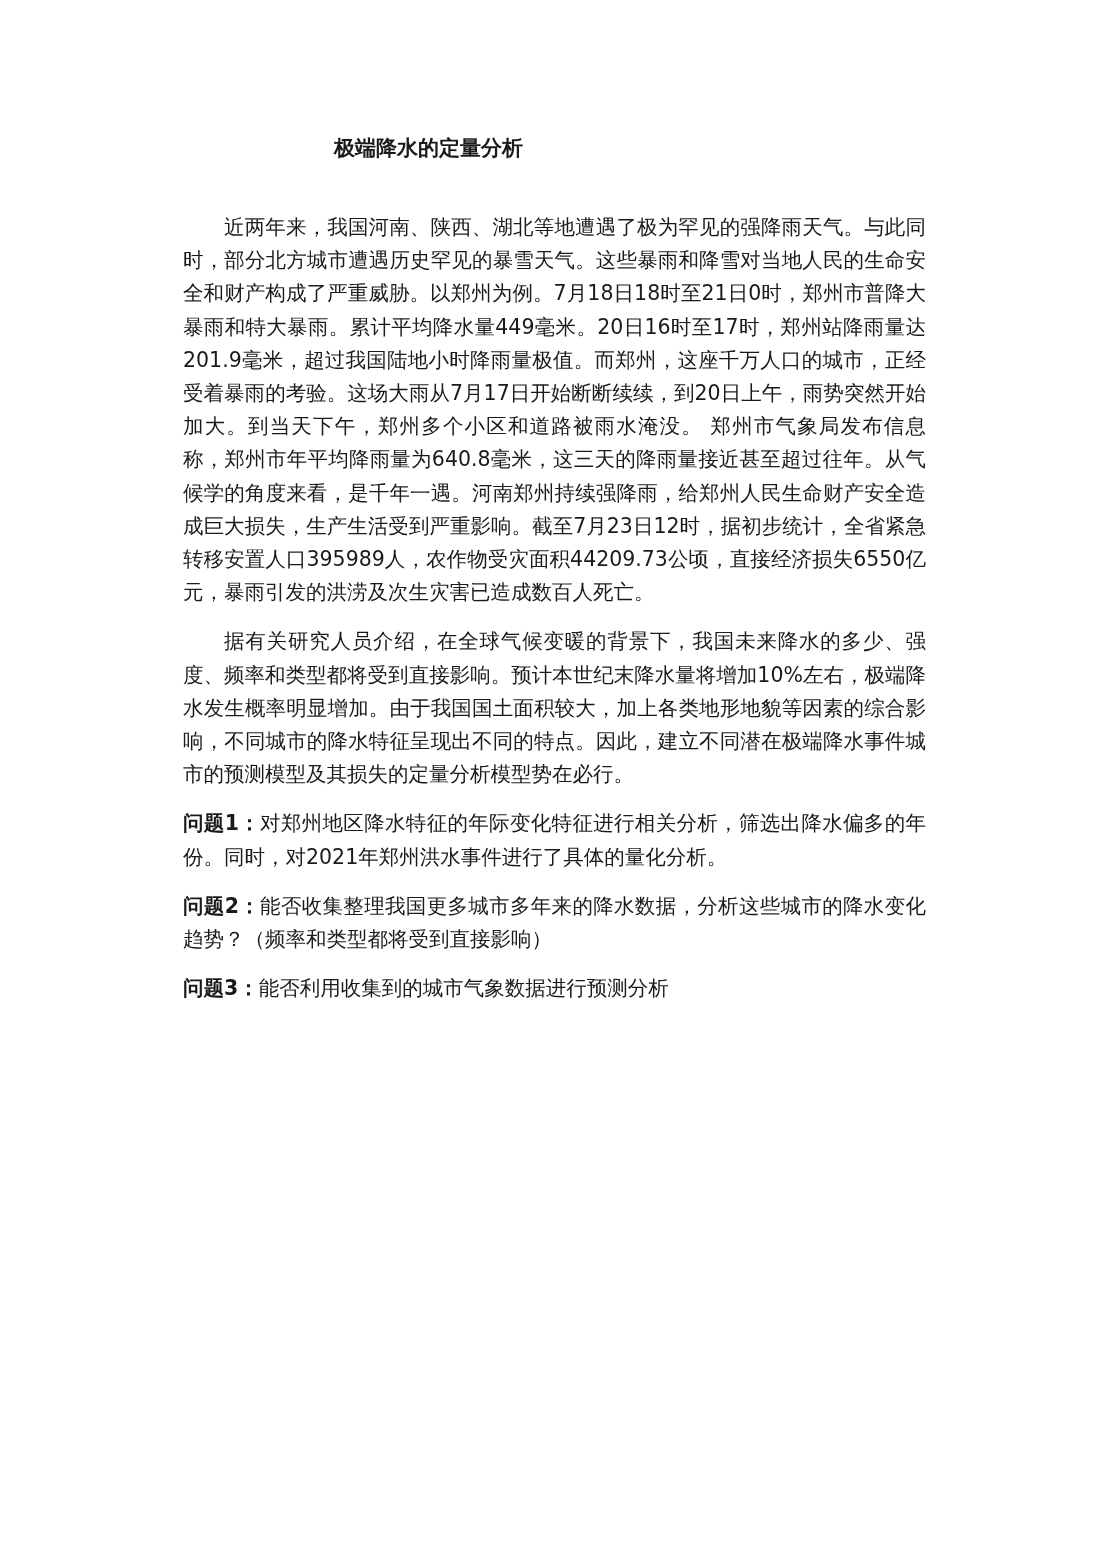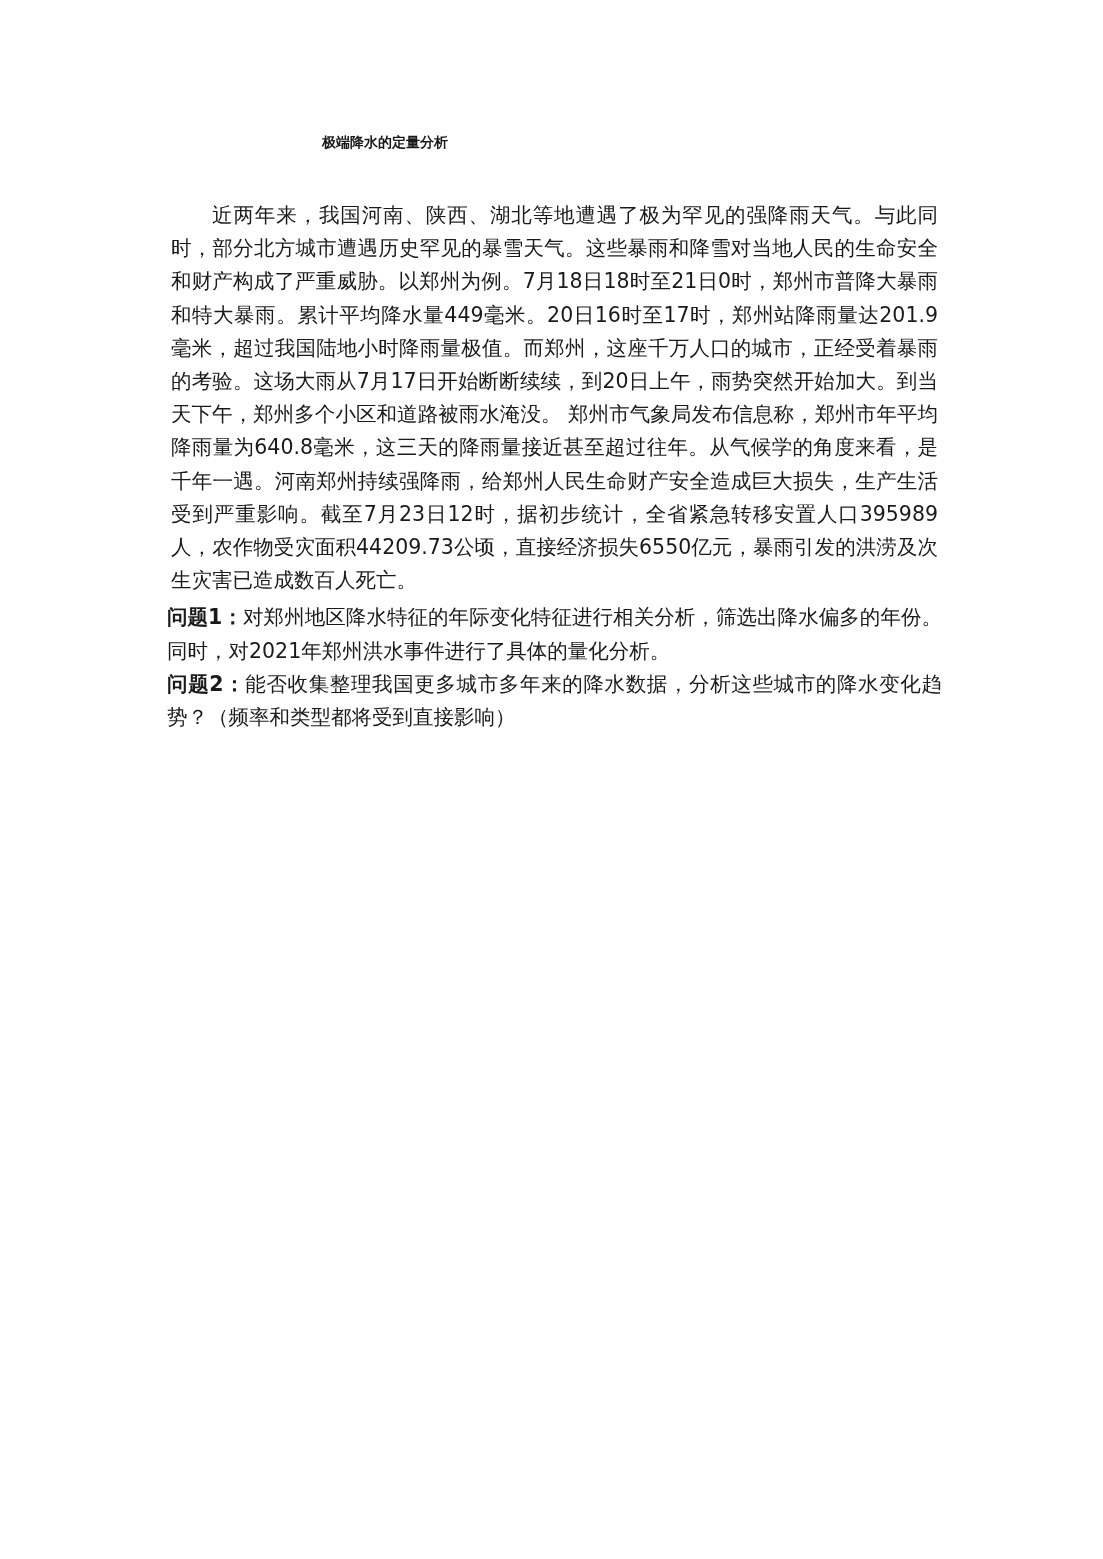--- a/index.html
+++ b/index.html
@@ -1,31 +1,35 @@
 <!DOCTYPE html>
 <html><head>
   <meta charset="utf-8">
   <style>
     html, body { margin: 0; padding: 0; background: #ffffff; }
     body { width: 1103px; height: 1559px; position: relative; overflow: hidden;
            font-family: "DejaVu Sans", "Liberation Sans", sans-serif; color: #1a1a1a; }
-    .title { position: absolute; left: 322px; top: 134px; font-size: 14px; font-weight: bold;
+    .title { position: absolute; left: 334px; top: 134px; font-size: 21px; font-weight: bold;
              letter-spacing: 0px; white-space: nowrap; }
     .body { position: absolute; left: 167px; top: 195px; width: 775px;
             font-size: 20.5px; line-height: 33.2px; text-align: justify; }
-    .para { margin: 4px; text-indent: 2em; }
-    .q { margin: 0; }
+    .para { margin: 16px; text-indent: 2em; }
+    .q { margin: 16px; }
     .q-label { font-weight: bold; }
   </style>
 </head>
 <body>
 
 <div class="title">极端降水的定量分析</div>
 
 <div class="body">
   <p class="para">近两年来，我国河南、陕西、湖北等地遭遇了极为罕见的强降雨天气。与此同时，部分北方城市遭遇历史罕见的暴雪天气。这些暴雨和降雪对当地人民的生命安全和财产构成了严重威胁。以郑州为例。7月18日18时至21日0时，郑州市普降大暴雨和特大暴雨。累计平均降水量449毫米。20日16时至17时，郑州站降雨量达201.9毫米，超过我国陆地小时降雨量极值。而郑州，这座千万人口的城市，正经受着暴雨的考验。这场大雨从7月17日开始断断续续，到20日上午，雨势突然开始加大。到当天下午，郑州多个小区和道路被雨水淹没。 郑州市气象局发布信息称，郑州市年平均降雨量为640.8毫米，这三天的降雨量接近甚至超过往年。从气候学的角度来看，是千年一遇。河南郑州持续强降雨，给郑州人民生命财产安全造成巨大损失，生产生活受到严重影响。截至7月23日12时，据初步统计，全省紧急转移安置人口395989人，农作物受灾面积44209.73公顷，直接经济损失6550亿元，暴雨引发的洪涝及次生灾害已造成数百人死亡。</p>
+  <p class="para">据有关研究人员介绍，在全球气候变暖的背景下，我国未来降水的多少、强度、频率和类型都将受到直接影响。预计本世纪末降水量将增加10%左右，极端降水发生概率明显增加。由于我国国土面积较大，加上各类地形地貌等因素的综合影响，不同城市的降水特征呈现出不同的特点。因此，建立不同潜在极端降水事件城市的预测模型及其损失的定量分析模型势在必行。</p>
   <p class="q">
     <span class="q-label">问题1：</span><span>对郑州地区降水特征的年际变化特征进行相关分析，筛选出降水偏多的年份。同时，对2021年郑州洪水事件进行了具体的量化分析。</span>
   </p>
   <p class="q">
     <span class="q-label">问题2：</span><span>能否收集整理我国更多城市多年来的降水数据，分析这些城市的降水变化趋势？（频率和类型都将受到直接影响）</span>
   </p>
+  <p class="q">
+    <span class="q-label">问题3：</span><span>能否利用收集到的城市气象数据进行预测分析</span>
+  </p>
 </div>
 
 </body></html>

